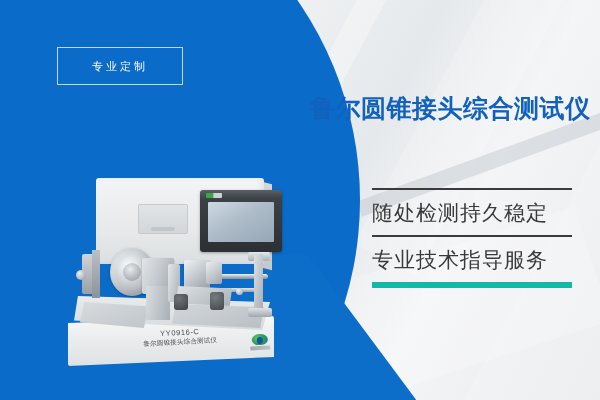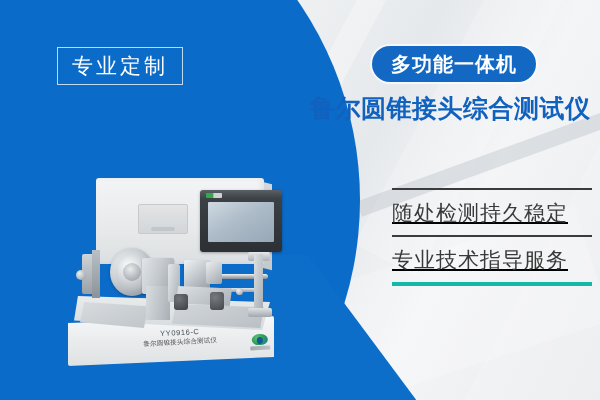--- a/index.html
+++ b/index.html
@@ -41,46 +41,46 @@
   .sheen.s2{left:430px;top:-60px;width:70px;height:340px;opacity:.35;}
   .sheen.s3{left:520px;top:120px;width:120px;height:380px;opacity:.30;}
   .sheen.s4{left:300px;top:250px;width:300px;height:120px;opacity:.38;transform:rotate(-18deg);}
   .sheen.d1{position:absolute;background:rgba(190,197,205,.45);left:350px;top:150px;width:300px;height:16px;transform:rotate(-20deg);}
 
   
   #left-badge{
     position:absolute;left:57px;top:47px;width:124px;height:36px;
     border:1px solid rgba(255,255,255,.75);
     display:flex;align-items:center;justify-content:center;
-    color:#ffffff;font-size:21px;letter-spacing:3px;
+    color:#ffffff;font-size:11px;letter-spacing:3px;
     font-family:"DejaVu Sans","Liberation Sans",sans-serif;
   }
 
   
   #pill{
     position:absolute;left:372px;top:46px;height:36px;padding:0 19px;
     display:flex;align-items:center;justify-content:center;
     background:#1268c3;border-radius:18px;
     box-shadow:0 0 0 2px rgba(255,255,255,.6);
     color:#fff;font-size:20px;font-weight:bold;letter-spacing:1px;
     font-family:"DejaVu Sans","Liberation Sans",sans-serif;
   }
   #main-title{
     position:absolute;left:310px;top:92px;width:285px;
     color:#1161bf;font-size:25px;font-weight:bold;letter-spacing:.5px;
     white-space:nowrap;
     font-family:"DejaVu Sans","Liberation Sans",sans-serif;
   }
   #features{
-    position:absolute;left:392px;top:188px;width:200px;text-decoration:underline;
+    position:absolute;left:372px;top:188px;width:200px;
   }
   .feature-row{
     border-top:2px solid #3b3b3b;
   }
-  .feature-row:last-child{border-bottom:4px solid #14b8a6;}
+  .feature-row:last-child{border-bottom:6px solid #14b8a6;}
   .feature-text{
     display:block;padding:9px 0 8px 0;
     color:#3a3a3a;font-size:21px;letter-spacing:1px;white-space:nowrap;
     font-family:"DejaVu Sans","Liberation Sans",sans-serif;
   }
 
   
   #machine{position:absolute;left:68px;top:178px;width:222px;height:200px;}
 
   .m-backpanel{
@@ -278,23 +278,20 @@
   <div class="sheen d1"></div>
   <div class="bg-blue-disc"></div>
   <div class="bg-blue-block"></div>
   <div class="bg-blue-lower"></div>
   <div class="bg-blue-wedge"></div>
 
   <div id="left-badge">
     <span>专业定制</span>
   </div>
 
-  <div id="pill">
-    <span>多功能一体机</span>
-  </div>
   <div id="main-title">鲁尔圆锥接头综合测试仪</div>
 
   <div id="features">
     <div class="feature-row">
       <span class="feature-text">随处检测持久稳定</span>
     </div>
     <div class="feature-row">
       <span class="feature-text">专业技术指导服务</span>
     </div>
   </div>

